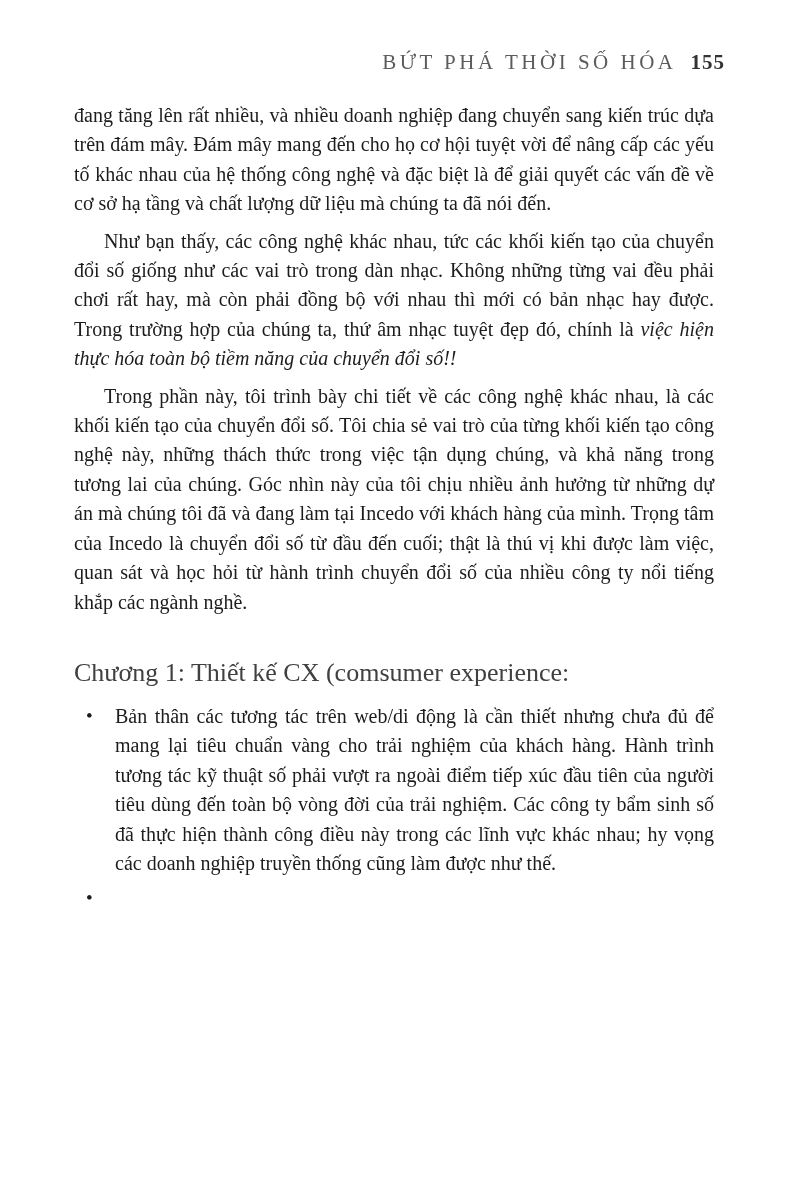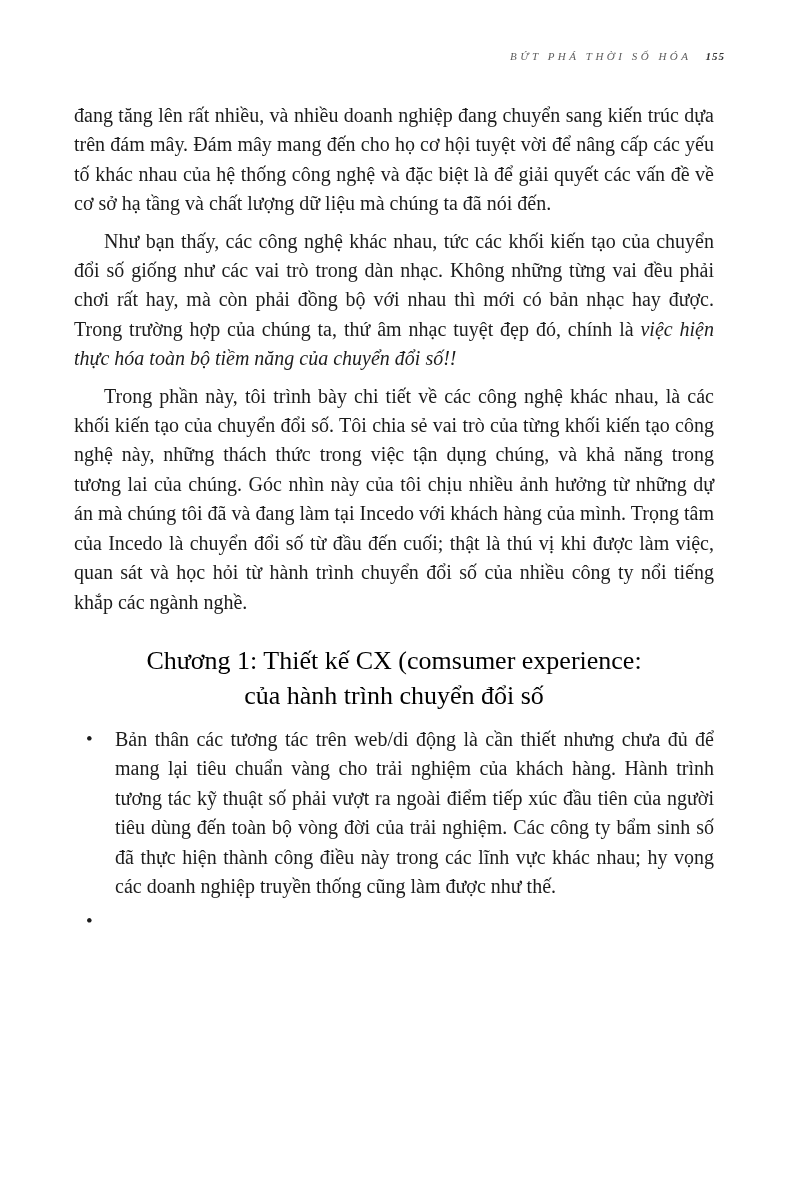--- a/index.html
+++ b/index.html
@@ -12,25 +12,24 @@
     color: #1c1c1c;
     overflow: hidden;
     box-sizing: border-box;
   }
   .running-head {
     position: absolute;
     top: 50px;
     left: 85px;
     width: 640px;
     text-align: right;
-    font-size: 11px;
+    font-size: 21px;
     letter-spacing: 3.5px;
     color: #5c5c5c;
     white-space: nowrap;
-    font-style: italic;
   }
   .running-head .page-number {
     margin-left: 14px;
     letter-spacing: 1px;
     font-weight: 600;
     color: #333333;
   }
   .content {
     position: absolute;
     top: 101px;
@@ -40,26 +39,26 @@
   .para {
     margin: 0 0 8px 0;
     font-size: 20px;
     line-height: 29.4px;
     text-align: justify;
     text-justify: inter-word;
   }
   .para.indent { text-indent: 30px; }
   .italic { font-style: italic; }
   .section-heading {
-    margin: 26px 0 12px 0;
+    margin: 38px 0 12px 0;
     font-size: 26px;
     line-height: 35px;
     font-weight: normal;
-    color: #000000;
-    text-align: center;
+    color: #404040;
+    text-align: left;
   }
   .section-heading .h-line { display: block; }
   .bullet-list {
     list-style: none;
     margin: 0;
     padding: 0;
   }
   .bullet-item {
     position: relative;
     padding-left: 41px;
@@ -96,21 +95,20 @@
     <p class="para indent">
       <span>Như bạn thấy, các công nghệ khác nhau, tức các khối kiến tạo của chuyển đổi số giống như các vai trò trong dàn nhạc. Không những từng vai đều phải chơi rất hay, mà còn phải đồng bộ với nhau thì mới có bản nhạc hay được. Trong trường hợp của chúng ta, thứ âm nhạc tuyệt đẹp đó, chính là </span><span class="italic">việc hiện thực hóa toàn bộ tiềm năng của chuyển đổi số!!</span>
     </p>
 
     <p class="para indent">
       <span>Trong phần này, tôi trình bày chi tiết về các công nghệ khác nhau, là các khối kiến tạo của chuyển đổi số. Tôi chia sẻ vai trò của từng khối kiến tạo công nghệ này, những thách thức trong việc tận dụng chúng, và khả năng trong tương lai của chúng. Góc nhìn này của tôi chịu nhiều ảnh hưởng từ những dự án mà chúng tôi đã và đang làm tại Incedo với khách hàng của mình. Trọng tâm của Incedo là chuyển đổi số từ đầu đến cuối; thật là thú vị khi được làm việc, quan sát và học hỏi từ hành trình chuyển đổi số của nhiều công ty nổi tiếng khắp các ngành nghề.</span>
     </p>
 
     <h2 class="section-heading">
       <span class="h-line">Chương 1: Thiết kế CX (comsumer experience:</span>
-      <span class="h-line">của hành trình chuyển đổi số</span>
     </h2>
 
     <ul class="bullet-list">
       <li class="bullet-item">
         <span class="bullet-dot">•</span>
         <span>Bản thân các tương tác trên web/di động là cần thiết nhưng chưa đủ để mang lại tiêu chuẩn vàng cho trải nghiệm của khách hàng. Hành trình tương tác kỹ thuật số phải vượt ra ngoài điểm tiếp xúc đầu tiên của người tiêu dùng đến toàn bộ vòng đời của trải nghiệm. Các công ty bẩm sinh số đã thực hiện thành công điều này trong các lĩnh vực khác nhau; hy vọng các doanh nghiệp truyền thống cũng làm được như thế.</span>
       </li>
       <li class="bullet-item continues">
         <span class="bullet-dot">•</span>
       </li>

